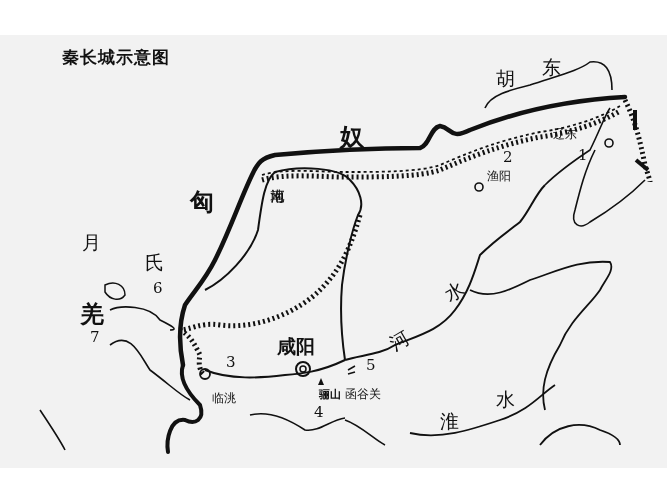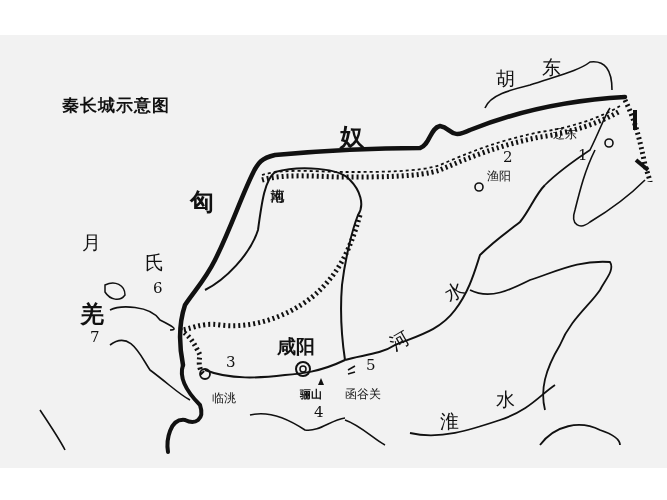--- a/index.html
+++ b/index.html
@@ -76,37 +76,37 @@
 
   <circle cx="205" cy="374" r="5" fill="none" stroke="#111" stroke-width="1.8"></circle>
   <circle cx="303" cy="369" r="7" fill="none" stroke="#111" stroke-width="2"></circle>
   <circle cx="303" cy="369" r="3" fill="none" stroke="#111" stroke-width="1.5"></circle>
   <circle cx="479" cy="187" r="4" fill="none" stroke="#111" stroke-width="1.6"></circle>
   <circle cx="609" cy="143" r="4" fill="none" stroke="#111" stroke-width="1.6"></circle>
   <polygon points="318,385 321,378 324,385" fill="#111"></polygon>
   <path d="M348 370 L355 366 M348 374 L355 372" stroke="#111" stroke-width="1.5"></path>
 </svg>
 
-<div class="lbl title" style="left:62px; top:49px;margin-top:48px;">秦长城示意图</div>
+<div class="lbl title" style="left:62px; top:49px;">秦长城示意图</div>
 
 <div class="lbl big" style="left:190px; top:190px;">匈</div>
 <div class="lbl big" style="left:340px; top:125px;">奴</div>
 <div class="lbl mid" style="left:496px; top:69px;">胡</div>
 <div class="lbl mid" style="left:542px; top:58px;">东</div>
 <div class="lbl mid" style="left:82px; top:233px;">月</div>
 <div class="lbl mid" style="left:145px; top:253px;">氏</div>
 <div class="lbl big" style="left:80px; top:302px;">羌</div>
 <div class="lbl city vert" style="left:271px; top:178px; font-size:14px;">河南地</div>
 
 <div class="lbl capital" style="left:277px; top:339px;font-family:Liberation Mono, monospace;">咸阳</div>
 <div class="lbl city" style="left:212px; top:392px;">临洮</div>
 <div class="lbl city" style="left:487px; top:170px;">渔阳</div>
 <div class="lbl city" style="left:553px; top:128px;">辽东</div>
 <div class="lbl city" style="left:345px; top:388px;">函谷关</div>
-<div class="lbl small" style="left:300px; top:389px;">骊山</div>
+<div class="lbl small" style="left:319px; top:389px;">骊山</div>
 
 <div class="lbl mid" style="left:390px; top:331px; transform:rotate(-30deg);">河</div>
 <div class="lbl mid" style="left:445px; top:282px; transform:rotate(-30deg);">水</div>
 <div class="lbl mid" style="left:440px; top:412px;">淮</div>
 <div class="lbl mid" style="left:496px; top:390px;">水</div>
 
 <div class="lbl num" style="left:578px; top:148px;">1</div>
 <div class="lbl num" style="left:503px; top:150px;">2</div>
 <div class="lbl num" style="left:226px; top:355px;">3</div>
 <div class="lbl num" style="left:314px; top:405px;">4</div>

